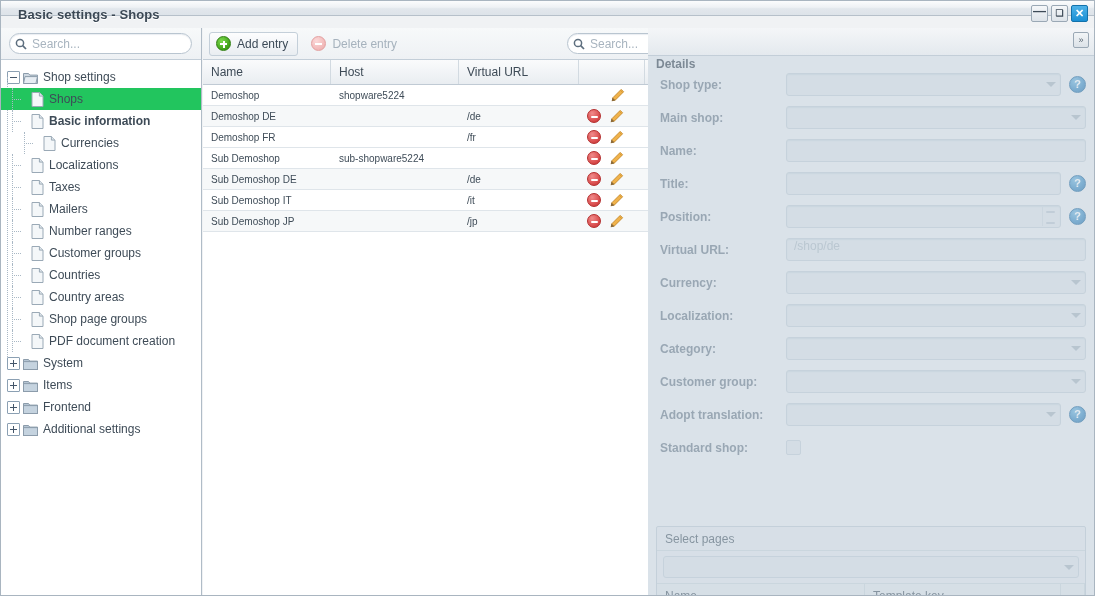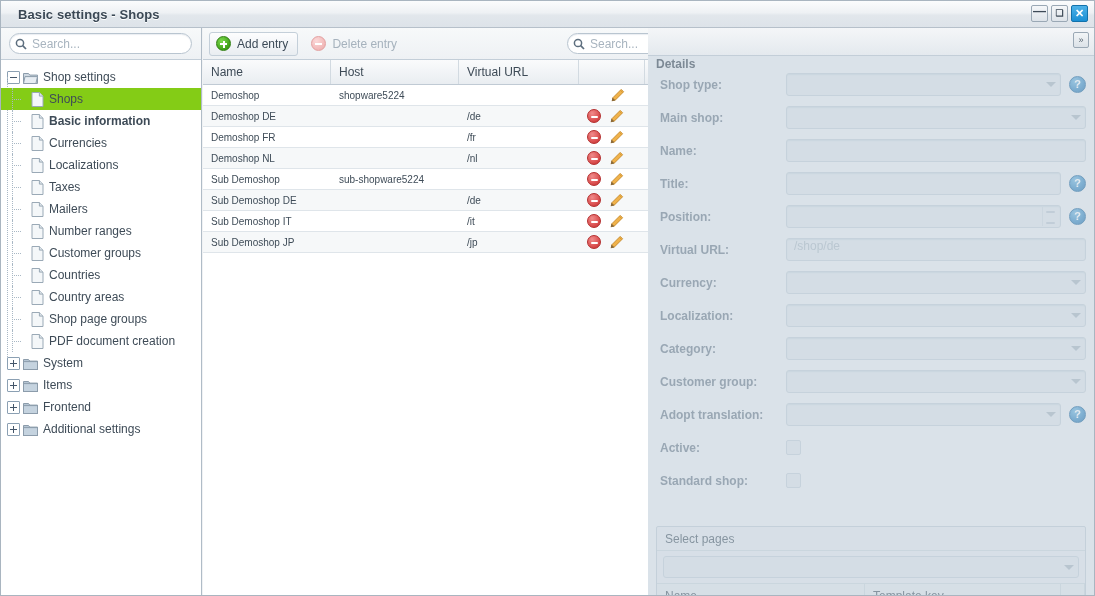--- a/index.html
+++ b/index.html
@@ -17,21 +17,21 @@
     position: relative;
     width: 1095px; height: 596px;
     background: #f0f2f4;
     border: 1px solid #a9b5c0;
     overflow: hidden;
   }
 
   
   #titlebar {
     position: absolute; left: 0; top: 0;
-    width: 1093px; height: 27px;
+    width: 1093px; height: 15px;
     background: linear-gradient(to bottom, #fbfcfd 0%, #eef1f4 45%, #e2e7ec 55%, #dde3e9 100%);
     border-bottom: 1px solid #b6c0ca;
   }
   #titlebar .title-text {
     position: absolute; left: 17px; top: 6px;
     font-size: 13px; font-weight: bold;
     color: #3b4855;
     letter-spacing: 0.1px;
     text-shadow: 0 1px 0 #ffffff;
   }
@@ -95,21 +95,21 @@
   #tree { position: absolute; left: 0; top: 33px; right: 0; bottom: 0; padding-top: 5px; }
   .tree-node {
     position: relative;
     height: 22px;
     display: flex; align-items: center;
     cursor: pointer;
     font-size: 12px;
     color: #3e4b57;
     white-space: nowrap;
   }
-  .tree-node.selected { background: #84cc16; }
+  .tree-node.selected { background: #22c55e; }
   .tree-node .expander {
     width: 13px; height: 13px;
     border: 1px solid #8ba0b3;
     background: #ffffff;
     border-radius: 1px;
     position: relative;
     flex: 0 0 auto;
     margin-right: 3px;
   }
   .tree-node .expander::before {
@@ -420,21 +420,21 @@
             <div class="tree-node" style="padding-left: 6px; font-weight: bold;">
               <div class="dots"></div>
               <span class="ico">
                 <svg width="13" height="15" viewBox="0 0 13 15">
                   <path d="M1 0.5 h7.4 l3.6 3.6 v10.4 h-11 z" fill="#f4f7f9" stroke="#9aa9b6" stroke-width="1"></path>
                   <path d="M8.4 0.5 v3.6 h3.6" fill="#dde4ea" stroke="#9aa9b6" stroke-width="1"></path>
                 </svg>
               </span>
               <span class="label">Basic information</span>
             </div>
-            <div class="tree-node" style="padding-left: 6px;">
+            <div class="tree-node" style="padding-left: 18px;">
               <div class="dots"></div>
               <span class="ico">
                 <svg width="13" height="15" viewBox="0 0 13 15">
                   <path d="M1 0.5 h7.4 l3.6 3.6 v10.4 h-11 z" fill="#f4f7f9" stroke="#9aa9b6" stroke-width="1"></path>
                   <path d="M8.4 0.5 v3.6 h3.6" fill="#dde4ea" stroke="#9aa9b6" stroke-width="1"></path>
                 </svg>
               </span>
               <span class="label">Currencies</span>
             </div>
             <div class="tree-node" style="padding-left: 6px;">
@@ -637,33 +637,20 @@
           <div class="gc col-url">/fr</div>
           <div class="gc col-act">
             <span class="icon-del-row"></span>
             <span class="icon-edit-row"><svg width="15" height="15" viewBox="0 0 15 15">
                 <path d="M11.2 1.4 l2.4 2.4 -8.1 8.1 -3.1 0.7 0.7 -3.1 z" fill="#f0b24a" stroke="#c4882a" stroke-width="0.9"></path>
                 <path d="M10.3 2.3 l2.4 2.4" stroke="#d79a33" stroke-width="0.9"></path>
                 <path d="M2.4 9.5 l3.1 3.1 -3.8 0.7 z" fill="#8a6a3b"></path>
               </svg></span>
           </div>
         </div>
-        <div class="grid-row alt">
-          <div class="gc col-name">Demoshop NL</div>
-          <div class="gc col-host"></div>
-          <div class="gc col-url">/nl</div>
-          <div class="gc col-act">
-            <span class="icon-del-row"></span>
-            <span class="icon-edit-row"><svg width="15" height="15" viewBox="0 0 15 15">
-                <path d="M11.2 1.4 l2.4 2.4 -8.1 8.1 -3.1 0.7 0.7 -3.1 z" fill="#f0b24a" stroke="#c4882a" stroke-width="0.9"></path>
-                <path d="M10.3 2.3 l2.4 2.4" stroke="#d79a33" stroke-width="0.9"></path>
-                <path d="M2.4 9.5 l3.1 3.1 -3.8 0.7 z" fill="#8a6a3b"></path>
-              </svg></span>
-          </div>
-        </div>
         <div class="grid-row">
           <div class="gc col-name">Sub Demoshop</div>
           <div class="gc col-host">sub-shopware5224</div>
           <div class="gc col-url"></div>
           <div class="gc col-act">
             <span class="icon-del-row"></span>
             <span class="icon-edit-row"><svg width="15" height="15" viewBox="0 0 15 15">
                 <path d="M11.2 1.4 l2.4 2.4 -8.1 8.1 -3.1 0.7 0.7 -3.1 z" fill="#f0b24a" stroke="#c4882a" stroke-width="0.9"></path>
                 <path d="M10.3 2.3 l2.4 2.4" stroke="#d79a33" stroke-width="0.9"></path>
                 <path d="M2.4 9.5 l3.1 3.1 -3.8 0.7 z" fill="#8a6a3b"></path>
@@ -782,24 +769,20 @@
             </div>
           </div>
           <div class="frow">
             <div class="flabel">Adopt translation:</div>
             <div class="fctl w-help">
               <span class="arrow-dn"></span>
             </div>
             <div class="helpdot">?</div>
           </div>
           <div class="frow">
-            <div class="flabel">Active:</div>
-            <div class="chk"></div>
-          </div>
-          <div class="frow">
             <div class="flabel">Standard shop:</div>
             <div class="chk"></div>
           </div>
         </div>
 
       <div id="select-pages">
         <div class="sp-title">Select pages</div>
         <div class="sp-combo">
           <span class="arrow-dn"></span>
         </div>

